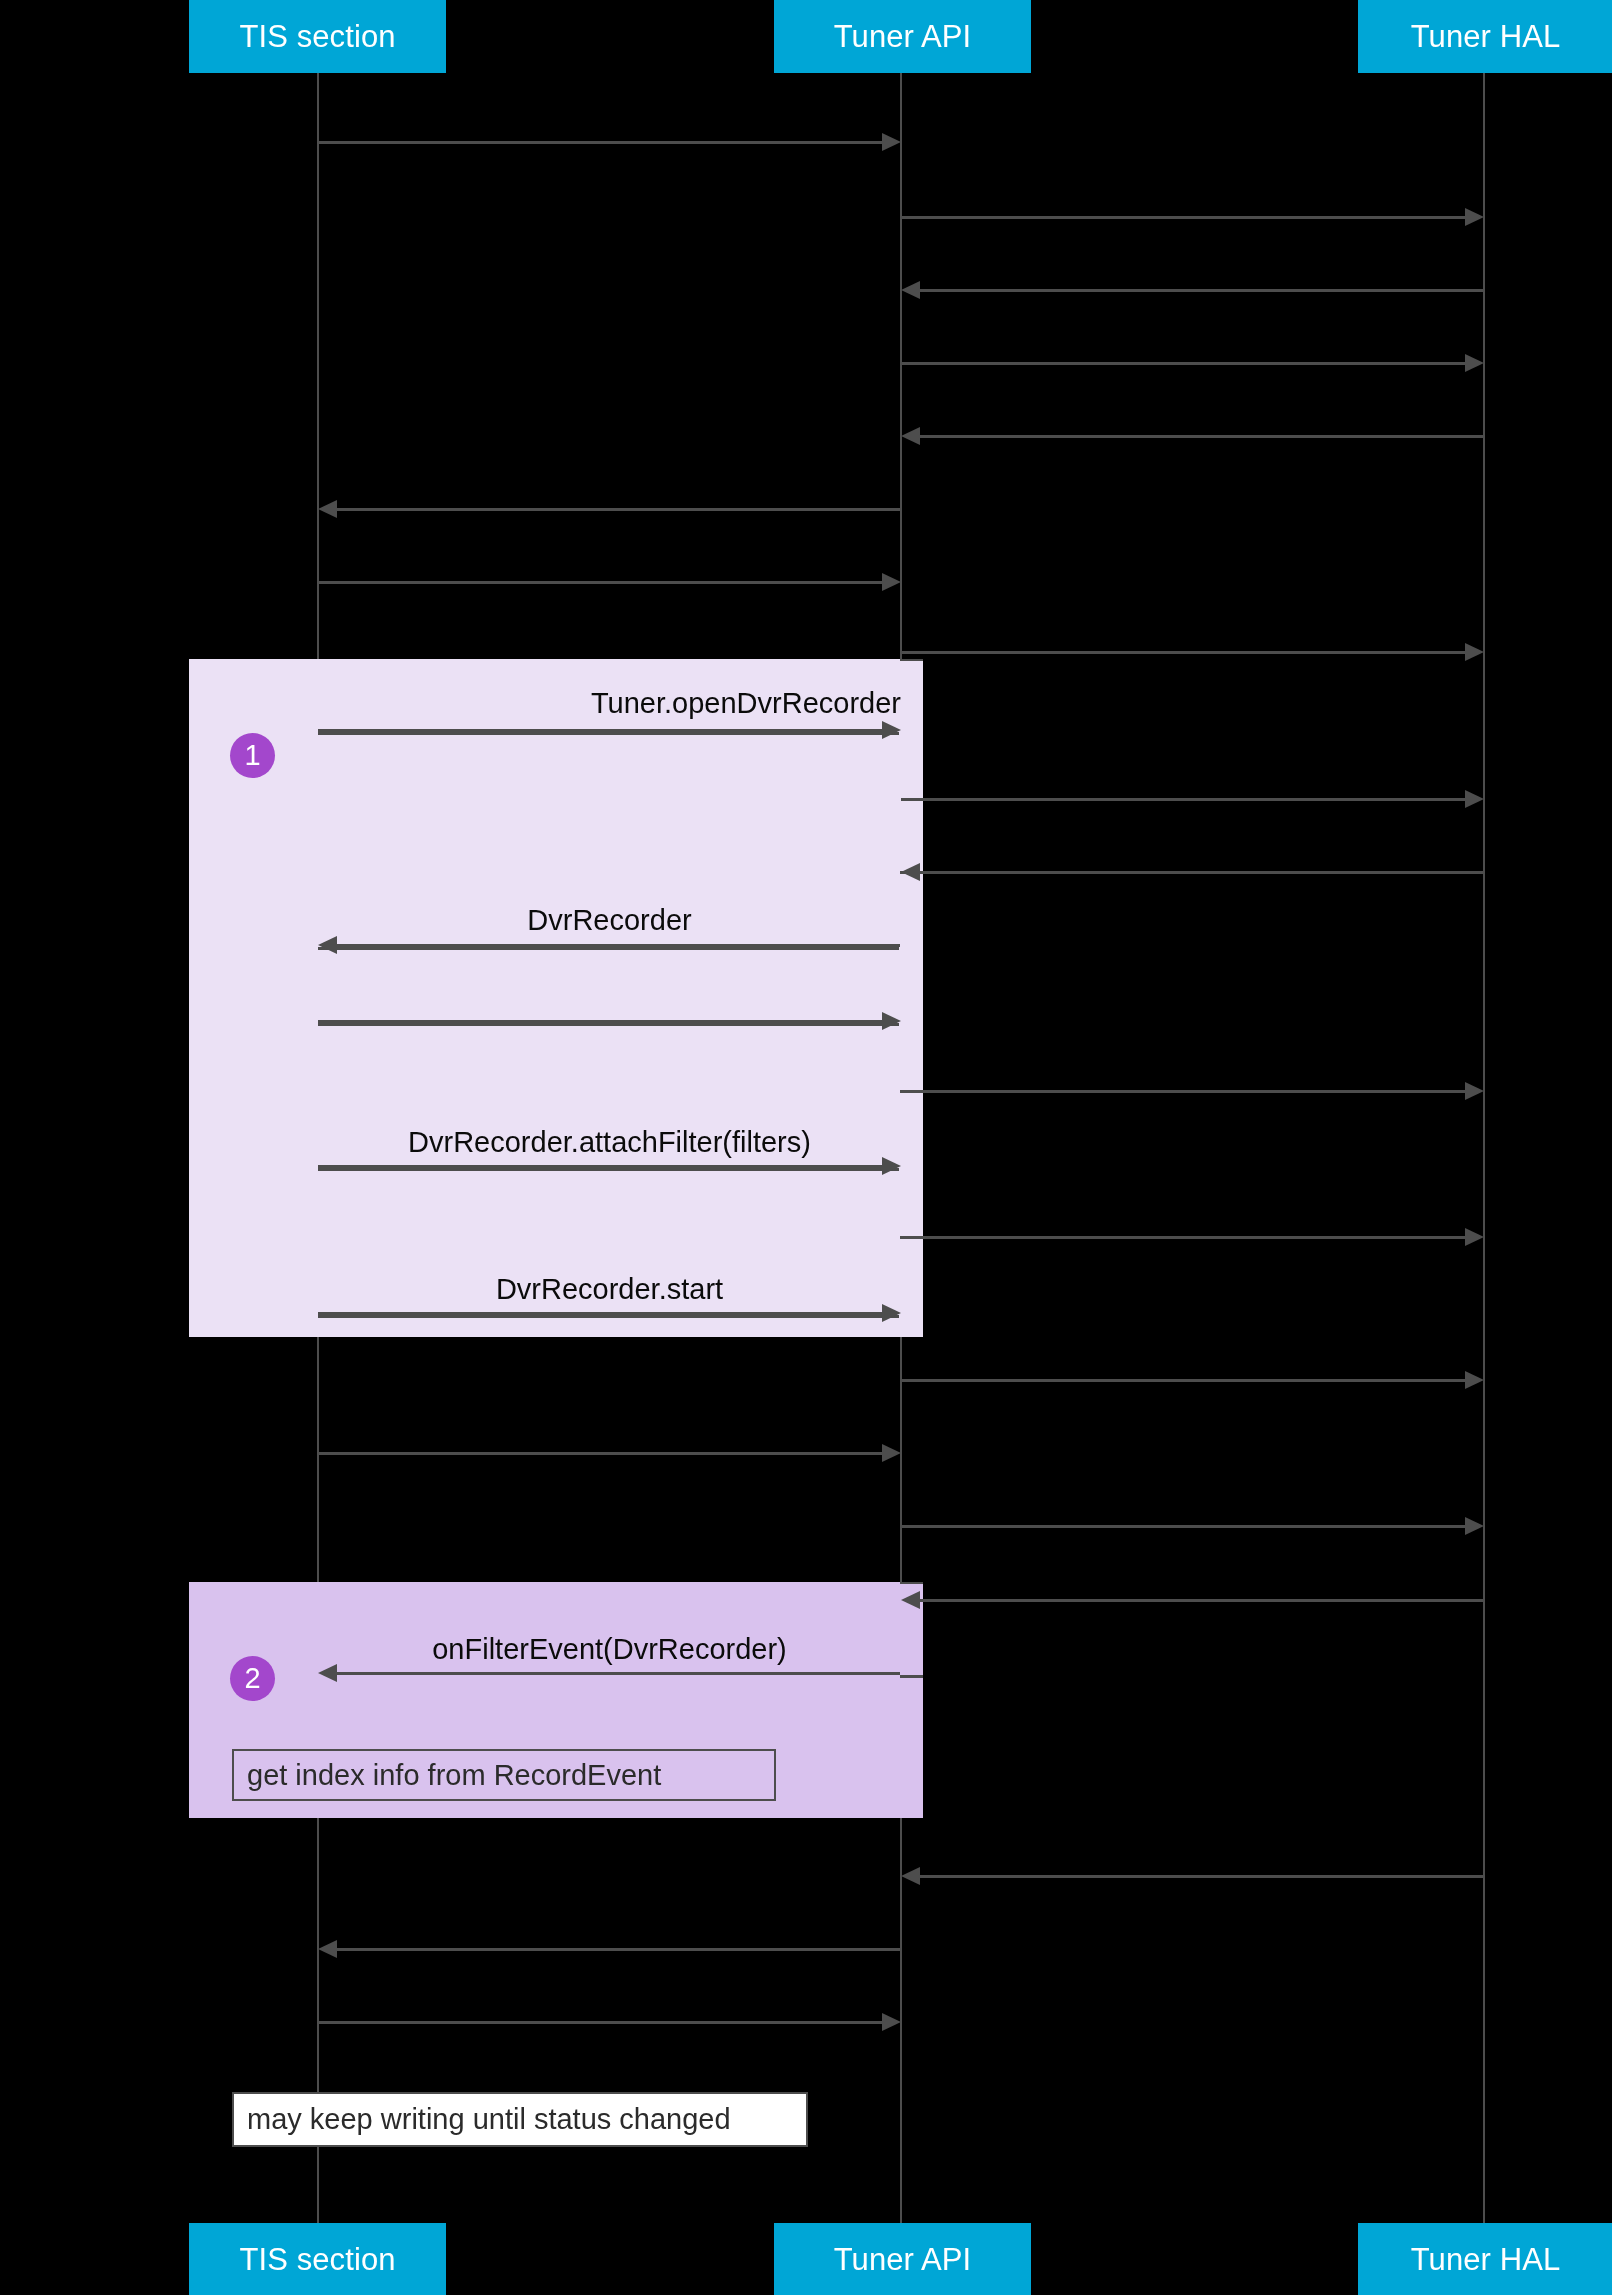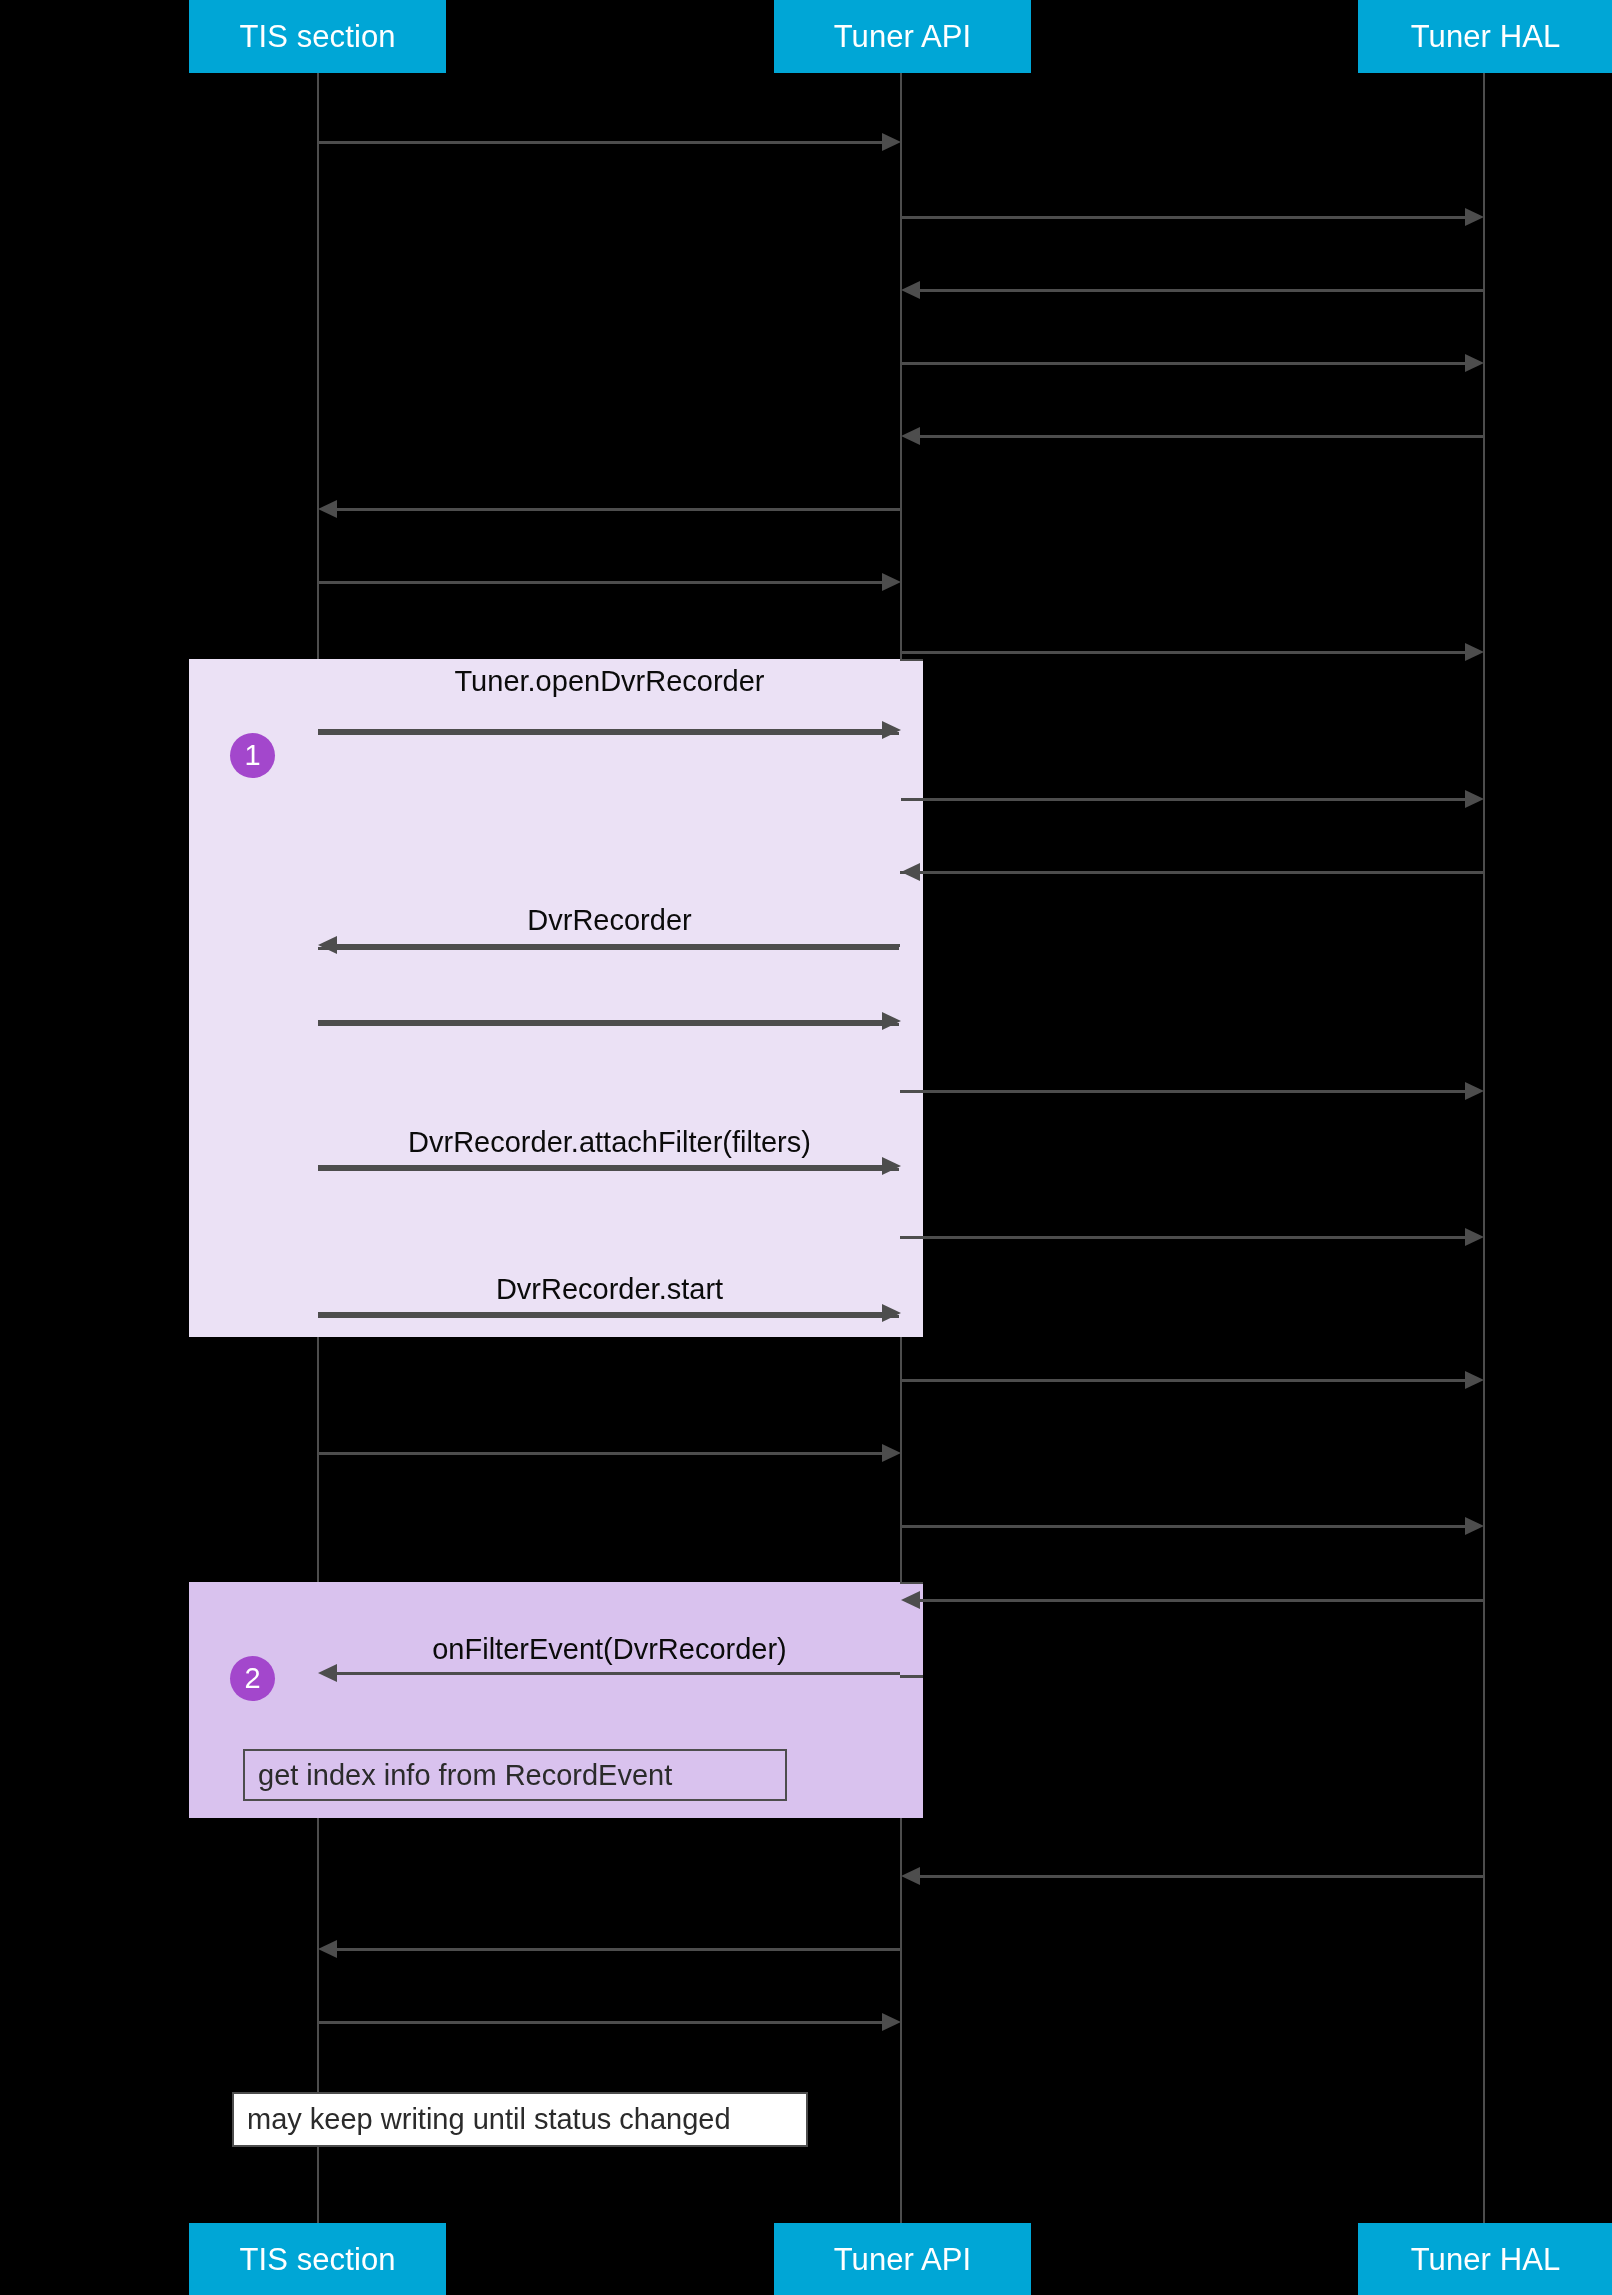--- a/index.html
+++ b/index.html
@@ -87,21 +87,21 @@
     position: absolute;
     border: 2.9px solid #4d4d4d;
     box-sizing: border-box;
     display: flex;
     align-items: center;
     font-size: 29px;
     color: #2b2b2b;
     padding-left: 13px;
     white-space: nowrap;
   }
-  .note.on-shade2 { background: #D9C2EE; margin-left: 11px; }
+  .note.on-shade2 { background: #D9C2EE; }
   .note.on-black  { background: #FFFFFF; color: #2b2b2b; }
 </style>
 </head>
 <body>
 
 <div id="canvas">
 
   <div class="lifeline" style="left:317px; top:51px; height:2193px;"></div>
   <div class="lifeline" style="left:900px; top:51px; height:2193px;"></div>
   <div class="lifeline" style="left:1483px; top:51px; height:2193px;"></div>
@@ -143,21 +143,21 @@
 
   <div class="msg-line" style="left:332px; top:508px; width:568px;"></div>
   <div class="msg-head left" style="left:318px; top:500px;"></div>
 
   <div class="msg-line" style="left:318px; top:581px; width:568px;"></div>
   <div class="msg-head right" style="left:882px; top:573px;"></div>
 
   <div class="msg-line" style="left:901px; top:651px; width:568px;"></div>
   <div class="msg-head right" style="left:1465px; top:643px;"></div>
 
-  <div class="msg-label" style="left:318px; top:667px; width:583px;">Tuner.openDvrRecorder</div>
+  <div class="msg-label" style="left:318px; top:689px; width:583px;text-align:right;">Tuner.openDvrRecorder</div>
   <div class="msg-line" style="left:318px; top:729px; width:568px;"></div>
   <div class="msg-head right" style="left:882px; top:721px;"></div>
 
   <div class="msg-line" style="left:901px; top:798px; width:568px;"></div>
   <div class="msg-head right" style="left:1465px; top:790px;"></div>
 
   <div class="msg-line" style="left:915px; top:871px; width:568px;"></div>
   <div class="msg-head left" style="left:901px; top:863px;"></div>
 
   <div class="msg-label" style="left:318px; top:906px; width:583px;">DvrRecorder</div>

